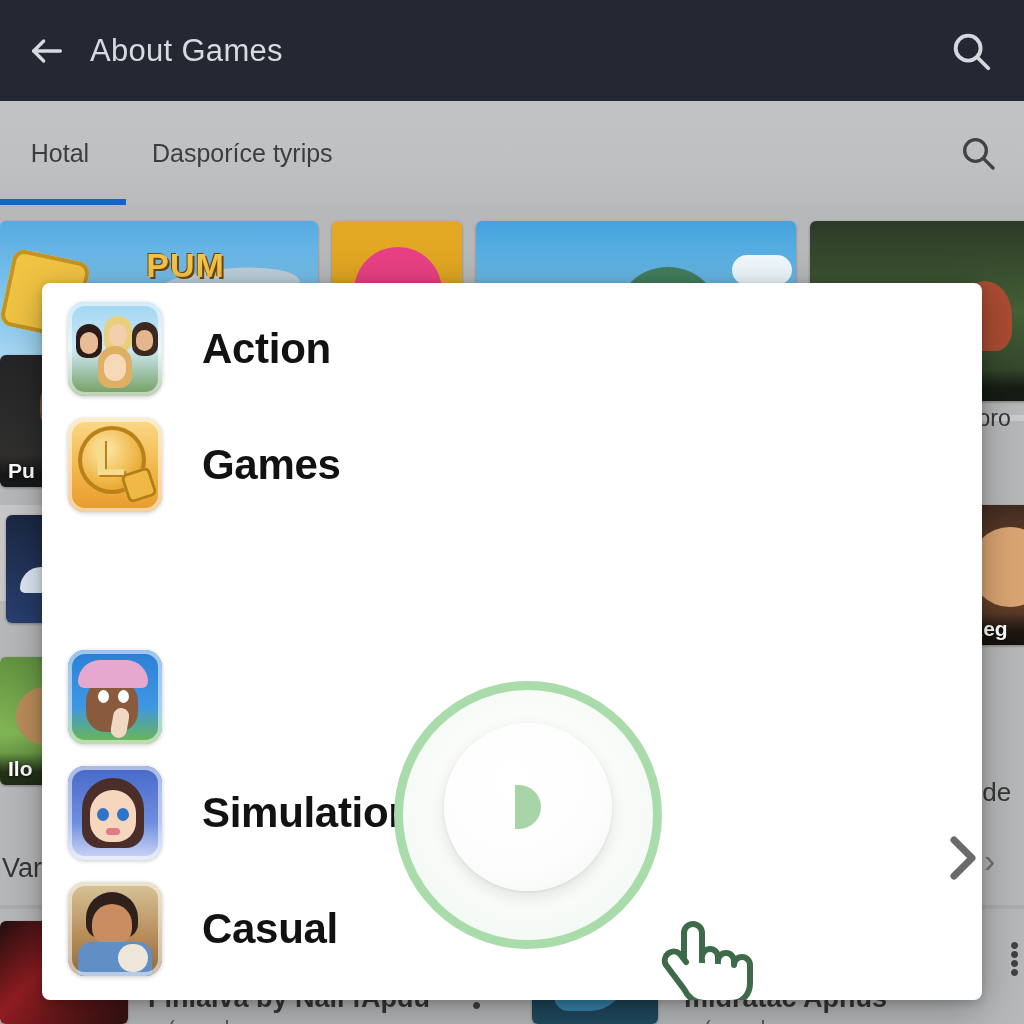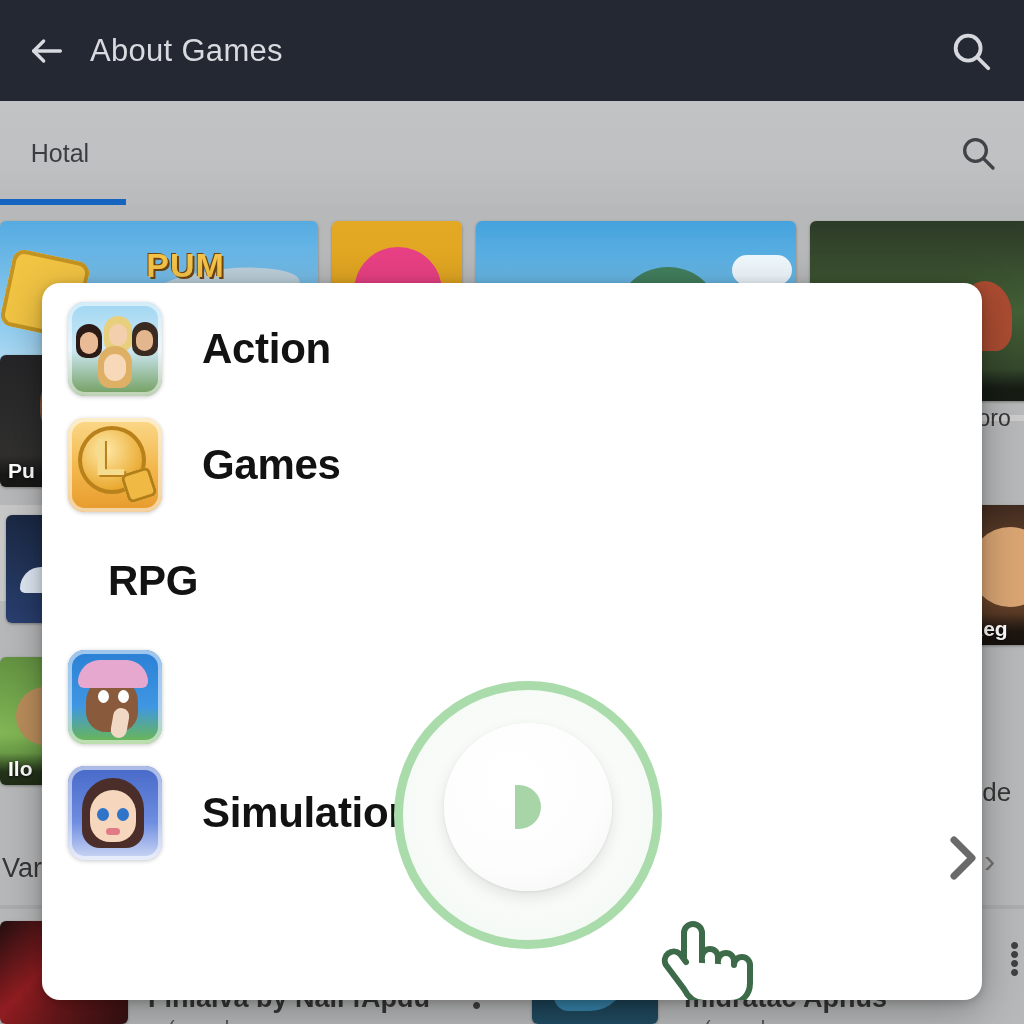--- a/index.html
+++ b/index.html
@@ -82,21 +82,21 @@
   .row-strip{position:absolute;left:0;width:1024px;background:#cacaca;}
   .bgtext{position:absolute;color:#2e2e2e;font-size:23px;white-space:nowrap;}
   .bgtext.sub{color:#4a4a4a;font-size:20px;}
   .bg-chevron{position:absolute;color:#6d6d6d;font-size:34px;font-weight:300;}
   .bg-dots{position:absolute;color:#3a3a3a;font-size:26px;line-height:9px;letter-spacing:0;}
 
   
   .scrim{position:absolute;inset:0;background:rgba(255,255,255,0.04);}
   .modal{
     position:absolute;left:42px;top:283px;width:940px;height:717px;
-    background:#ffffff;border-radius:18px;
+    background:#ffffff;border-radius:8px;
     box-shadow:0 10px 40px rgba(0,0,0,.30), 0 2px 10px rgba(0,0,0,.18);
     overflow:hidden;
   }
   .modal-list{position:absolute;left:0;top:0;width:540px;height:100%;
     padding-top:8px;box-sizing:border-box;}
   .mrow{
     height:116px;display:flex;align-items:center;padding-left:26px;box-sizing:border-box;
   }
   .mrow .thumb{
     width:94px;height:94px;border-radius:17px;flex:0 0 auto;
@@ -249,21 +249,20 @@
         <div class="thumb th-coin th-frame-gold">
           <div class="face" style="left:10px;top:8px;width:68px;height:68px;background:radial-gradient(circle at 40% 35%,#ffe9a8,#e8a62a 70%,#c4851a 100%);border-radius:50%;box-shadow:0 0 0 4px #b8811c inset;"></div>
           <div class="coin-l" style="left:42px;top:40px;">L</div>
           <div class="face" style="left:56px;top:52px;width:30px;height:30px;background:#f0b944;border-radius:6px;transform:rotate(-18deg);box-shadow:0 0 0 3px #b07f1b inset;"></div>
           <div class="ring"></div>
         </div>
         <div class="mlabel">Games</div>
       </div>
 
       <div class="mrow">
-        <div class="mlabel">RPG</div>
       </div>
 
       <div class="mrow">
         <div class="thumb th-sports th-frame-gold">
           <div class="face" style="left:18px;top:26px;width:52px;height:56px;background:#8a5a3c;border-radius:26px 26px 20px 20px;"></div>
           <div class="face" style="left:10px;top:10px;width:70px;height:28px;background:#e7a8d0;border-radius:35px 35px 10px 10px;"></div>
           <div class="face" style="left:30px;top:40px;width:11px;height:13px;background:#fff;border-radius:50%;"></div>
           <div class="face" style="left:50px;top:40px;width:11px;height:13px;background:#fff;border-radius:50%;"></div>
           <div class="face" style="left:44px;top:58px;width:16px;height:30px;background:#f0d8c4;border-radius:8px;transform:rotate(10deg);"></div>
           <div class="ring"></div>
@@ -275,20 +274,30 @@
           <div class="face" style="left:14px;top:12px;width:62px;height:70px;background:#4b2e2a;border-radius:31px 31px 18px 18px;"></div>
           <div class="face" style="left:22px;top:24px;width:46px;height:52px;background:#f6d7bd;border-radius:23px 23px 20px 20px;"></div>
           <div class="face" style="left:29px;top:42px;width:12px;height:13px;background:#2f74c8;border-radius:50%;"></div>
           <div class="face" style="left:49px;top:42px;width:12px;height:13px;background:#2f74c8;border-radius:50%;"></div>
           <div class="face" style="left:38px;top:62px;width:14px;height:7px;background:#e07a85;border-radius:7px;"></div>
           <div class="ring"></div>
         </div>
         <div class="mlabel">Simulation</div>
       </div>
 
+      <div class="mrow">
+        <div class="thumb th-casual th-frame-orange">
+          <div class="face" style="left:18px;top:10px;width:52px;height:46px;background:#2e211b;border-radius:26px 26px 14px 14px;"></div>
+          <div class="face" style="left:24px;top:22px;width:40px;height:42px;background:#c98d5f;border-radius:20px 20px 18px 18px;"></div>
+          <div class="face" style="left:10px;top:60px;width:74px;height:34px;background:#5f8fc4;border-radius:14px 14px 0 0;"></div>
+          <div class="face" style="left:50px;top:62px;width:30px;height:28px;background:#efe6da;border-radius:14px;"></div>
+          <div class="ring"></div>
+        </div>
+        <div class="mlabel">Casual</div>
+      </div>
     </div>
 
     <div class="play-wrap">
       <div class="play-ring"></div>
       <div class="play-inner">
         <div class="play-glyph"></div>
       </div>
     </div>
 
     <div class="cursor">
@@ -307,20 +316,23 @@
     </div>
 
   </div>
 
   <div class="tabbar">
     <div class="tabs">
       <div class="tab active">
         <span>Hotal</span>
         <span class="tab-underline"></span>
       </div>
+      <div class="tab">
+        <span>Dasporíce tyrips</span>
+      </div>
     </div>
     <div class="tab-search">
       <svg width="40" height="40" viewBox="0 0 24 24" fill="none" stroke="#3f4247" stroke-width="2" stroke-linecap="round">
         <circle cx="10.5" cy="10.5" r="6.5"></circle>
           <path d="M15.5 15.5 L21 21"></path>
       </svg>
     </div>
   </div>
 
   <div class="appbar">

